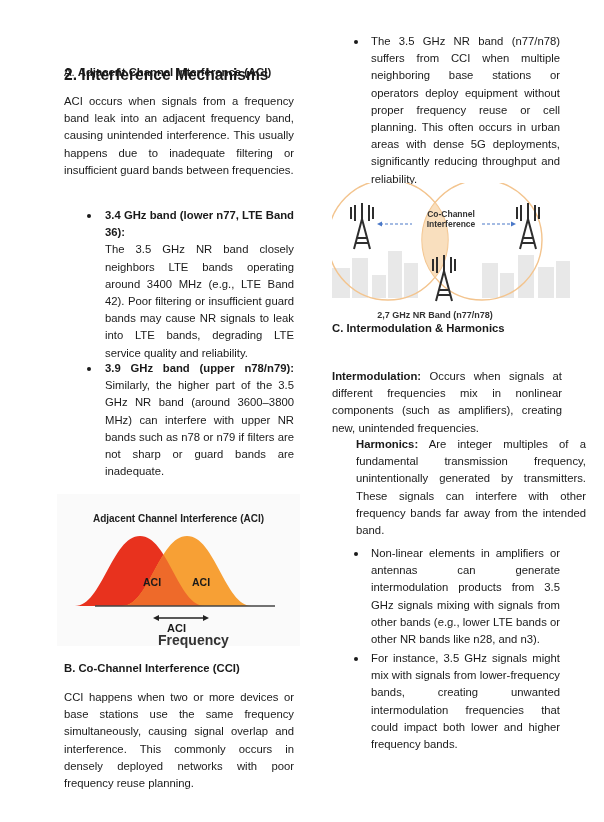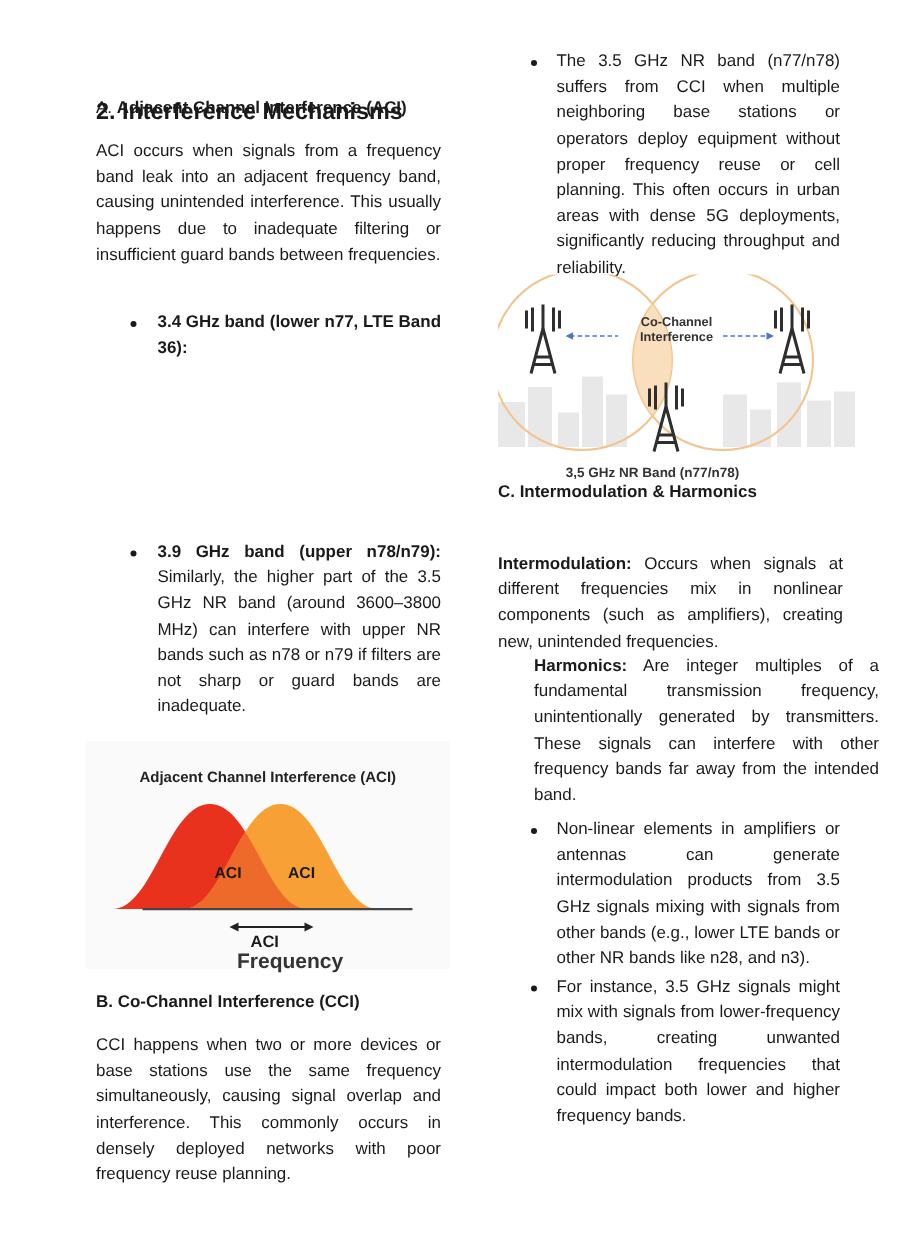--- a/index.html
+++ b/index.html
@@ -23,20 +23,21 @@
 <div class="h2" style="left:64px;top:64px;">
   <span>A. </span><b>Adjacent Channel Interference (ACI)</b>
 </div>
 
 <div class="p last" style="left:64px;top:93px;width:230px;">ACI occurs when signals from a frequency band leak into an adjacent frequency band, causing unintended interference. This usually happens due to inadequate filtering or insufficient guard bands between frequencies.</div>
 
 <div class="bul" style="left:88px;top:207px;width:206px;">
   <div class="dot" style="left:-1px;top:7px;"></div>
   <div class="p last" style="position:relative;left:17px;width:189px;">
     <div class="bold">3.4 GHz band (lower n77, LTE Band 36):</div>
+    <div>The 3.5 GHz NR band closely neighbors LTE bands operating around 3400 MHz (e.g., LTE Band 42). Poor filtering or insufficient guard bands may cause NR signals to leak into LTE bands, degrading LTE service quality and reliability.</div>
   </div>
 </div>
 
 <div class="bul" style="left:88px;top:360px;width:206px;">
   <div class="dot" style="left:-1px;top:7px;"></div>
   <div class="p last" style="position:relative;left:17px;width:189px;">
     <span class="bold">3.9 GHz band (upper n78/n79):</span>
     <span>Similarly, the higher part of the 3.5 GHz NR band (around 3600–3800 MHz) can interfere with upper NR bands such as n78 or n79 if filters are not sharp or guard bands are inadequate.</span>
   </div>
 </div>
@@ -111,21 +112,21 @@
 
     <line x1="48" y1="41" x2="80" y2="41" stroke="#4a78c8" stroke-width="1.1" stroke-dasharray="3,2"></line>
     <polygon points="45,41 50,38.5 50,43.5" fill="#4a78c8"></polygon>
     <line x1="150" y1="41" x2="180" y2="41" stroke="#4a78c8" stroke-width="1.1" stroke-dasharray="3,2"></line>
     <polygon points="184,41 179,38.5 179,43.5" fill="#4a78c8"></polygon>
   </svg>
   <div style="position:absolute;left:84px;top:26px;width:70px;text-align:center;font-weight:bold;font-size:8.5px;line-height:10px;color:#333;">
     <div>Co-Channel</div>
     <div>Interference</div>
   </div>
-  <div style="position:absolute;left:0;top:124px;width:206px;text-align:center;font-weight:bold;font-size:9px;color:#333;">3,5 GHz NR Band (n77/n78)</div>
+  <div style="position:absolute;left:0;top:124px;width:206px;text-align:center;font-weight:bold;font-size:9px;color:#333;">2,7 GHz NR Band (n77/n78)</div>
 </div>
 
 <div class="h2" style="left:332px;top:320px;"><b>C. Intermodulation &amp; Harmonics</b></div>
 
 <div class="p" style="left:332px;top:368px;width:230px;text-align:justify;">
   <span class="bold">Intermodulation:</span><span> Occurs when signals at different frequencies mix in nonlinear components (such as amplifiers), creating new, unintended frequencies.</span>
 </div>
 
 <div class="p last" style="left:332px;top:436px;width:230px;margin-left:24px;">
   <span class="bold">Harmonics:</span><span> Are integer multiples of a fundamental transmission frequency, unintentionally generated by transmitters. These signals can interfere with other frequency bands far away from the intended band.</span>

